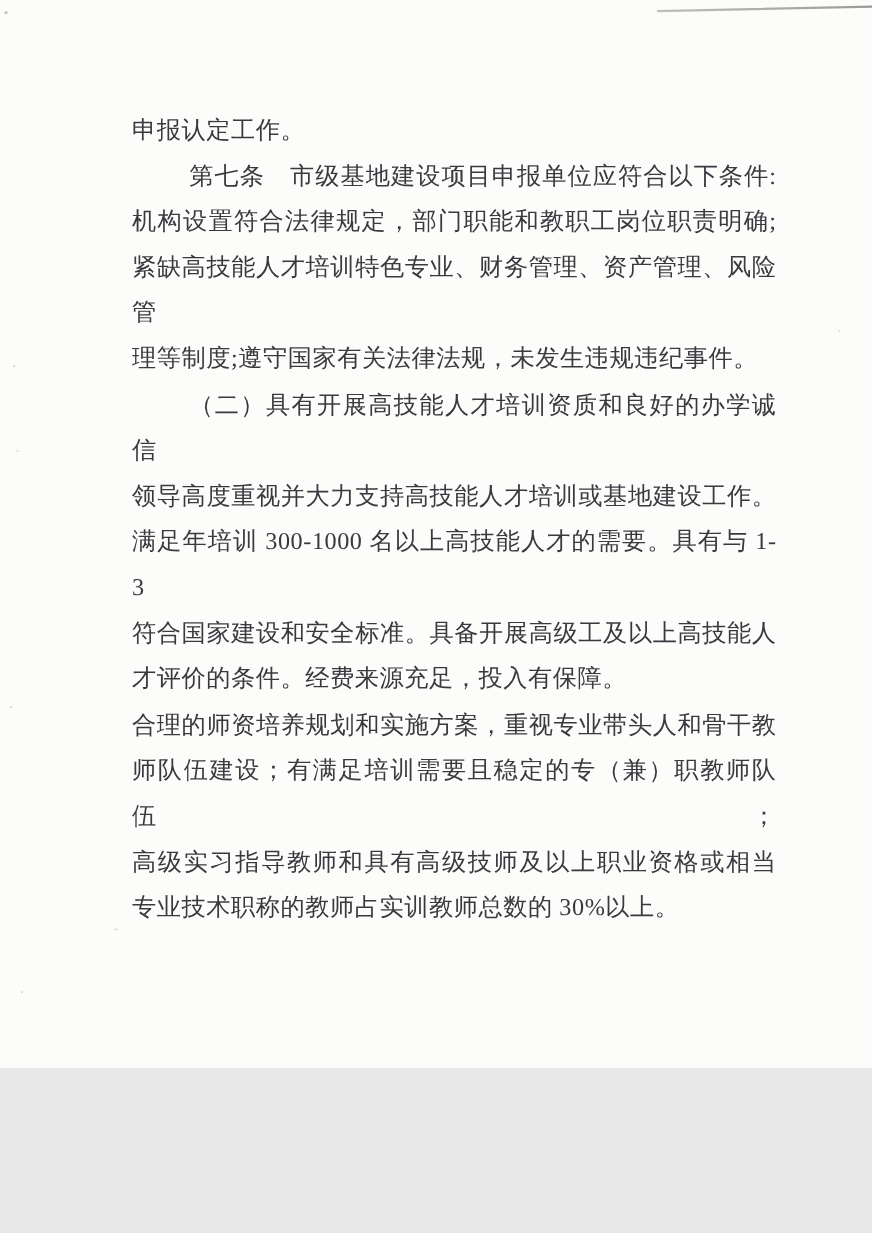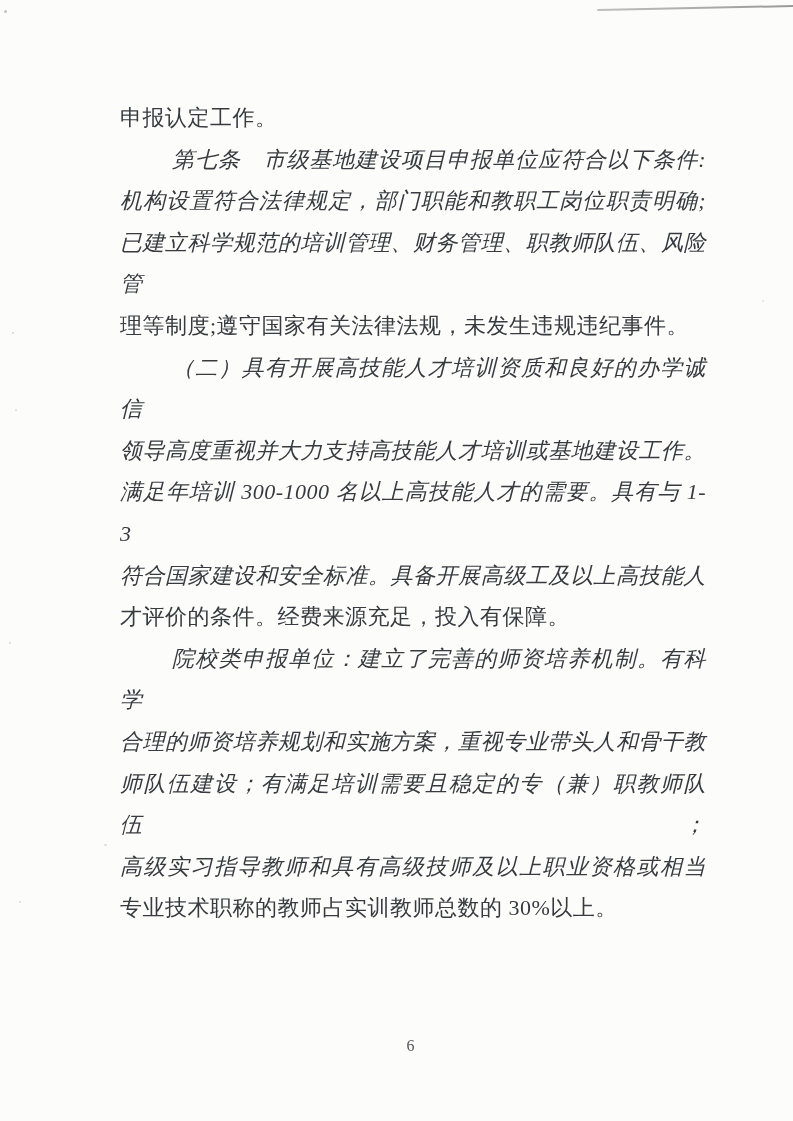--- a/index.html
+++ b/index.html
@@ -3,21 +3,21 @@
 <meta charset="utf-8">
 <style>
   html, body {
     margin: 0;
     padding: 0;
     background: #e8e8e8;
   }
   .page {
     position: relative;
     width: 793px;
-    height: 1121px;
+    height: 971px;
     margin: 0 auto;
     background: #fcfcfa;
     overflow: hidden;
     font-family: "Liberation Serif", "DejaVu Serif", serif;
     color: #393a40;
   }
   
   .scan-edge-line {
     position: absolute;
     left: 597px;
@@ -41,21 +41,20 @@
     font-size: 22px;
     line-height: 41.6px;
     letter-spacing: 0.5px;
   }
   .line {
     text-align: justify;
     white-space: normal;
   }
   .line.fill {
     text-align-last: justify;
-    font-style: italic;
   }
   .line.indent {
     text-indent: 52px;
   }
   .page-number {
     position: absolute;
     top: 1037px;
     left: 0;
     width: 100%;
     text-align: center;
@@ -77,28 +76,27 @@
   <div class="speck" style="left:15px; top:409px; width:2px; height:2px; opacity:.3;"></div>
   <div class="speck" style="left:9px;  top:642px; width:2px; height:2px; opacity:.35;"></div>
   <div class="speck" style="left:19px; top:901px; width:2px; height:2px; opacity:.3;"></div>
   <div class="speck" style="left:104px; top:844px; width:3px; height:2px; opacity:.3;"></div>
   <div class="speck" style="left:762px; top:300px; width:2px; height:2px; opacity:.25;"></div>
 
   <div class="text-block">
       <div class="line">申报认定工作。</div>
       <div class="line indent fill">第七条　市级基地建设项目申报单位应符合以下条件:</div>
       <div class="line fill">机构设置符合法律规定，部门职能和教职工岗位职责明确;</div>
-      <div class="line fill">已建立科学规范的培训管理、财务管理、职教师队伍、风险管</div>
+      <div class="line fill">紧缺高技能人才培训特色专业、财务管理、资产管理、风险管</div>
       <div class="line">理等制度;遵守国家有关法律法规，未发生违规违纪事件。</div>
       <div class="line indent fill">（二）具有开展高技能人才培训资质和良好的办学诚信</div>
       <div class="line fill">领导高度重视并大力支持高技能人才培训或基地建设工作。</div>
       <div class="line fill">满足年培训 300-1000 名以上高技能人才的需要。具有与 1-3</div>
       <div class="line fill">符合国家建设和安全标准。具备开展高级工及以上高技能人</div>
       <div class="line">才评价的条件。经费来源充足，投入有保障。</div>
-      <div class="line indent fill">院校类申报单位：建立了完善的师资培养机制。有科学</div>
       <div class="line fill">合理的师资培养规划和实施方案，重视专业带头人和骨干教</div>
       <div class="line fill">师队伍建设；有满足培训需要且稳定的专（兼）职教师队伍；</div>
       <div class="line fill">高级实习指导教师和具有高级技师及以上职业资格或相当</div>
       <div class="line">专业技术职称的教师占实训教师总数的 30%以上。</div>
     </div>
 
   <div class="page-number">6</div>
 
 </div>
 

